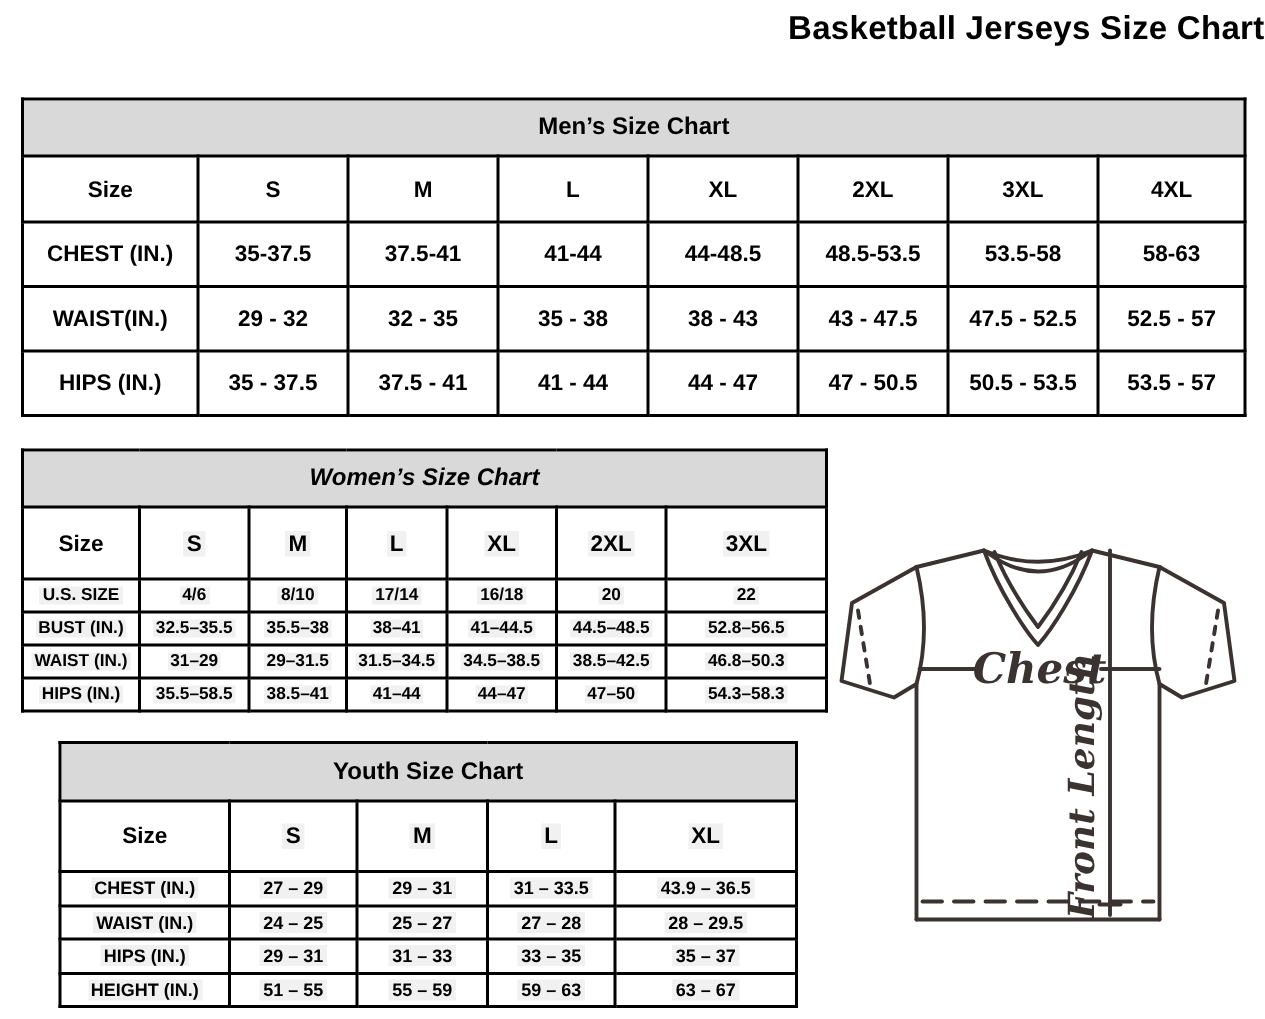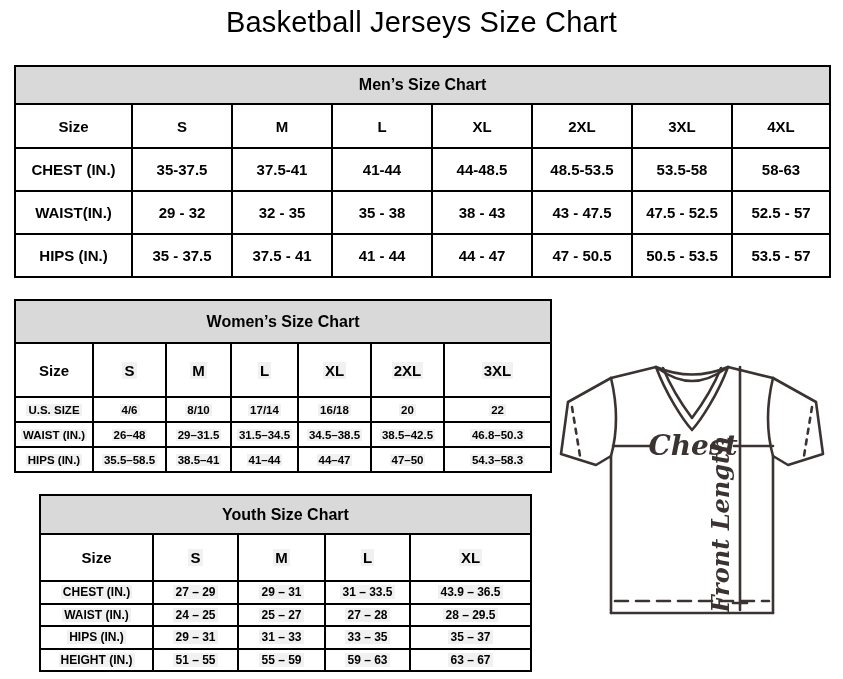--- a/index.html
+++ b/index.html
@@ -1,39 +1,39 @@
 <!DOCTYPE html>
 <html><head>
 <meta charset="utf-8">
 <style>
   html,body{margin:0;padding:0;background:#fff;}
   .stage{
     position:relative;width:843px;height:679px;background:#fff;overflow:hidden;
     font-family:"Liberation Sans",sans-serif;color:#000;
   }
   .page-title{
-    position:absolute;left:0;top:6px;width:100%;text-align:center;
-    font-size:29px;font-weight:normal;letter-spacing:0.2px;
+    position:absolute;left:0;top:6px;width:100%;text-align:right;
+    font-size:22px;font-weight:bold;letter-spacing:0.2px;
   }
   .tblbox{position:absolute;}
   #tbl-mens{left:14px;top:65px;width:815px;height:211px;}
   #tbl-women{left:14px;top:299px;width:536px;height:174px;}
   #tbl-youth{left:14px;top:494px;width:491px;height:176px;padding-left:25px;}
   table.grid{
     border-collapse:collapse;table-layout:fixed;width:100%;height:100%;
   }
   table.grid td{
     border:2px solid #000;text-align:center;vertical-align:middle;
     font-weight:bold;padding:0;overflow:hidden;white-space:nowrap;
   }
   td.cap{background:#d9d9d9;font-size:16px;}
   .t-mens .caprow{height:38px;}
   .t-mens .hdr{height:44px;font-size:15px;}
   .t-mens .drow{height:43px;font-size:15px;}
-  .t-women .caprow{height:38px;}
+  .t-women .caprow{height:38px;font-style:italic;}
   .t-women .hdr{height:48px;font-size:15px;}
   .t-women .drow{height:22px;font-size:11.5px;}
   .t-youth .caprow{height:39px;}
   .t-youth .hdr{height:47px;font-size:15px;}
   .t-youth .drow{height:22.5px;font-size:12px;}
   .hl{background:#f1f1f1;padding:0 2px;}
   #jersey{position:absolute;left:559px;top:362px;width:266px;height:262px;}
 </style>
 </head>
 <body>
@@ -129,22 +129,31 @@
           <tr class="drow">
             <td class="rlabel"><span class="hl">U.S. SIZE</span></td>
             <td><span class="hl">4/6</span></td>
             <td><span class="hl">8/10</span></td>
             <td><span class="hl">17/14</span></td>
             <td><span class="hl">16/18</span></td>
             <td><span class="hl">20</span></td>
             <td><span class="hl">22</span></td>
           </tr>
           <tr class="drow">
+            <td class="rlabel"><span class="hl">BUST (IN.)</span></td>
+            <td><span class="hl">32.5–35.5</span></td>
+            <td><span class="hl">35.5–38</span></td>
+            <td><span class="hl">38–41</span></td>
+            <td><span class="hl">41–44.5</span></td>
+            <td><span class="hl">44.5–48.5</span></td>
+            <td><span class="hl">52.8–56.5</span></td>
+          </tr>
+          <tr class="drow">
             <td class="rlabel"><span class="hl">WAIST (IN.)</span></td>
-            <td><span class="hl">26–48</span></td>
+            <td><span class="hl">31–29</span></td>
             <td><span class="hl">29–31.5</span></td>
             <td><span class="hl">31.5–34.5</span></td>
             <td><span class="hl">34.5–38.5</span></td>
             <td><span class="hl">38.5–42.5</span></td>
             <td><span class="hl">46.8–50.3</span></td>
           </tr>
           <tr class="drow">
             <td class="rlabel"><span class="hl">HIPS (IN.)</span></td>
             <td><span class="hl">35.5–58.5</span></td>
             <td><span class="hl">38.5–41</span></td>

